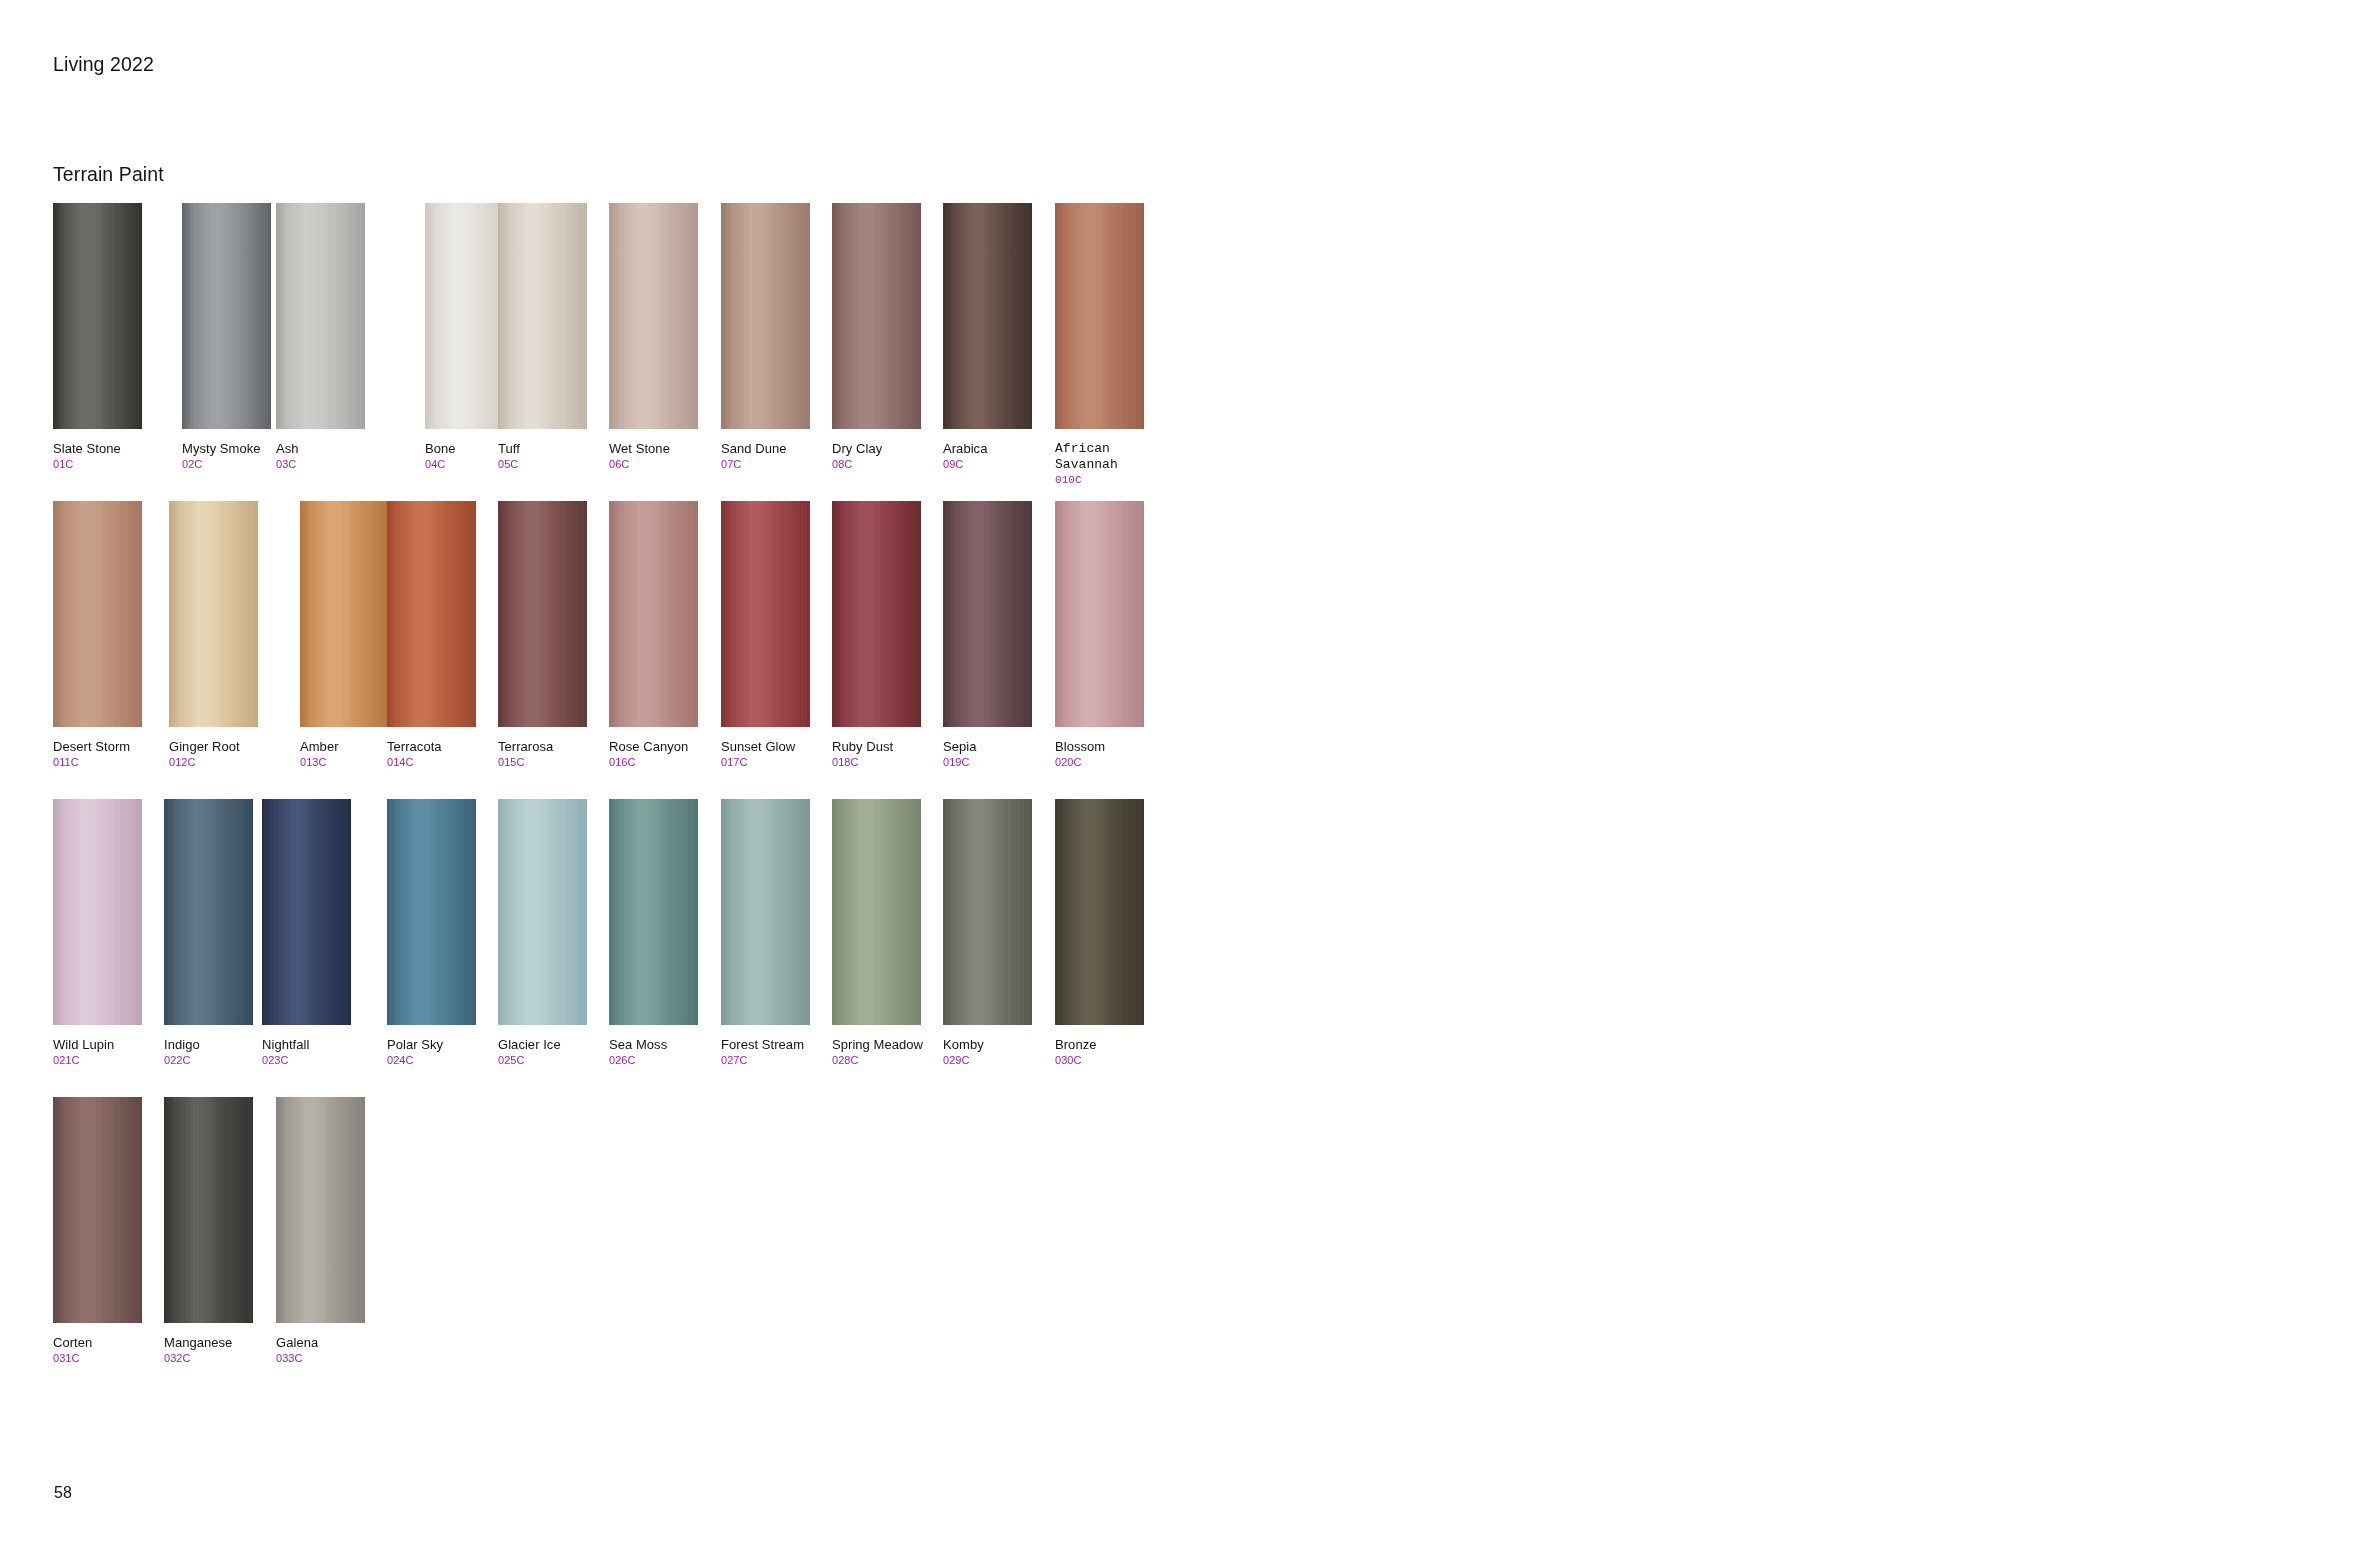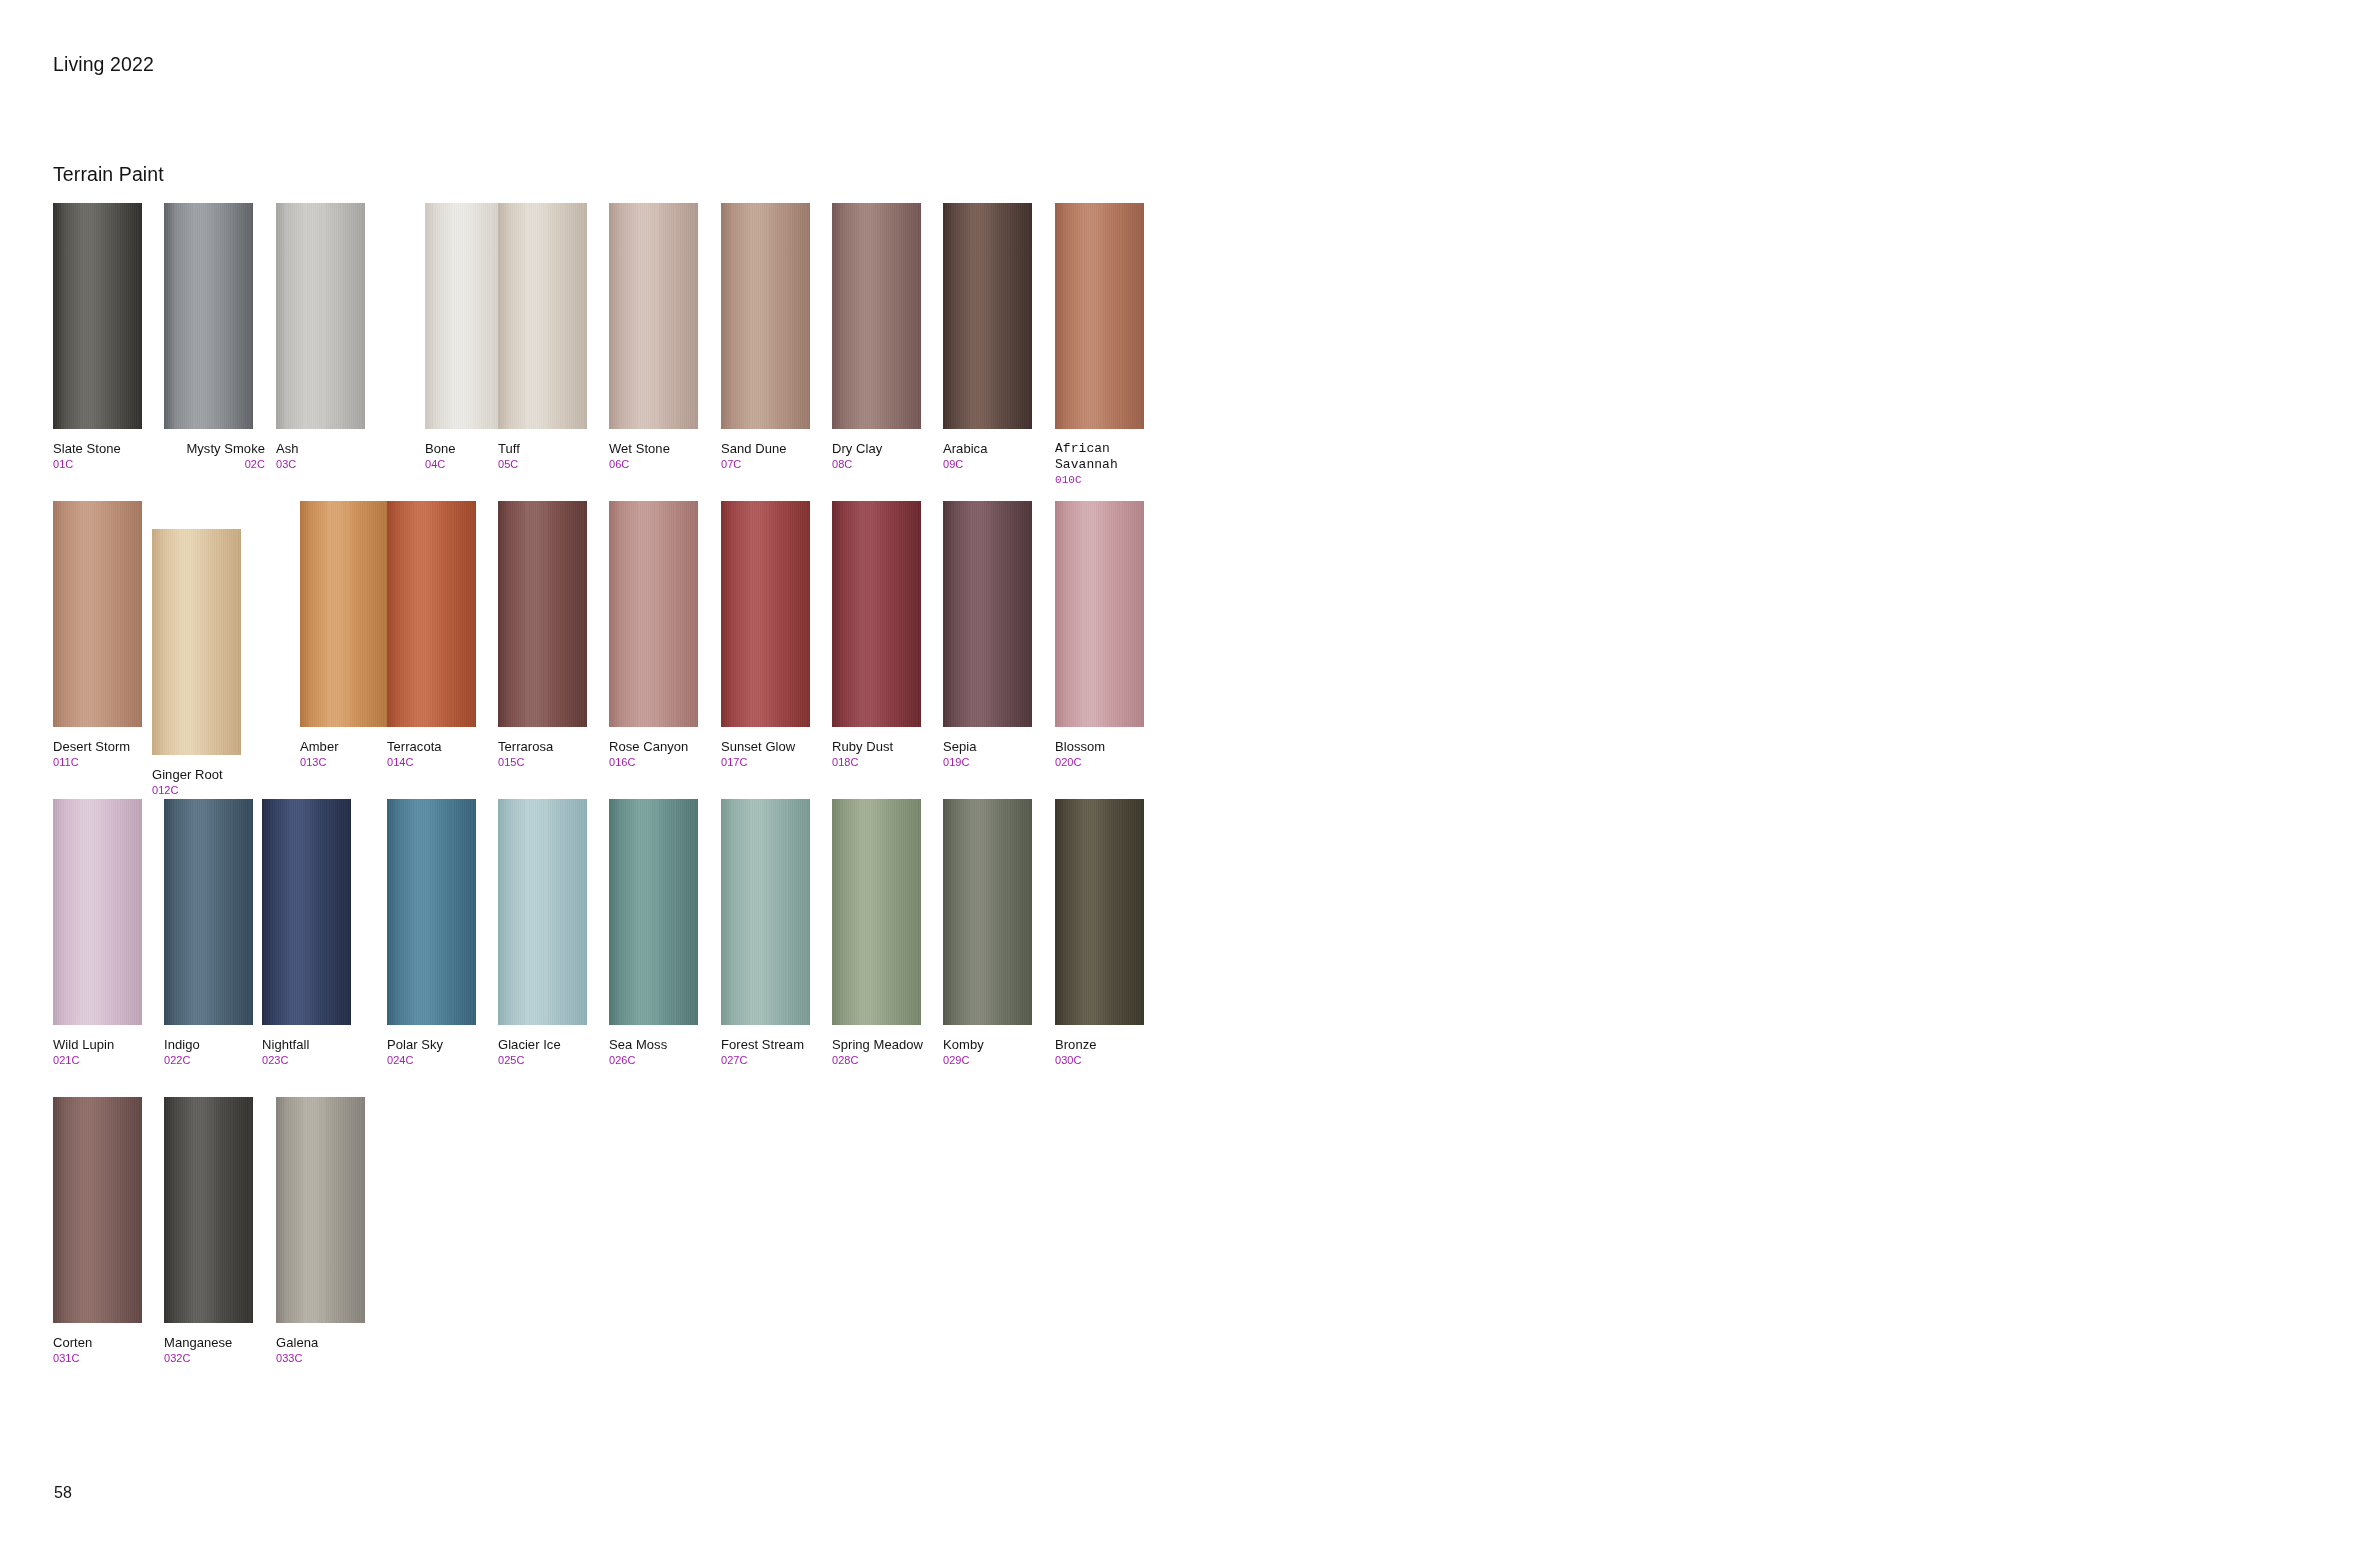--- a/index.html
+++ b/index.html
@@ -133,21 +133,21 @@
     <div class="running-head">Living 2022</div>
 
     <div class="section-title" id="terrain-title">Terrain Paint</div>
 
     <div class="terrain-grid" id="terrain-grid">
         <div class="terrain-row">
           <div class="swatch-cell" style="left: 0px;">
             <div class="swatch-chip" style="background: linear-gradient(90deg, rgb(47, 46, 43) 0%, rgb(85, 84, 79) 14%, rgb(109, 107, 101) 34%, rgb(109, 107, 101) 44%, rgb(85, 84, 79) 66%, rgb(47, 46, 43) 100%);"></div>
             <div class="swatch-label">Slate Stone<div class="swatch-code">01C</div></div>
           </div>
-          <div class="swatch-cell" style="left: 111px; text-align: right;">
+          <div class="swatch-cell" style="left: 129px;">
             <div class="swatch-chip" style="background: linear-gradient(90deg, rgb(94, 97, 102) 0%, rgb(138, 141, 145) 14%, rgb(158, 161, 165) 34%, rgb(158, 161, 165) 44%, rgb(138, 141, 145) 66%, rgb(94, 97, 102) 100%);"></div>
             <div class="swatch-label">Mysty Smoke<div class="swatch-code">02C</div></div>
           </div>
           <div class="swatch-cell" style="left: 223px;">
             <div class="swatch-chip" style="background: linear-gradient(90deg, rgb(166, 164, 161) 0%, rgb(194, 192, 189) 14%, rgb(206, 205, 202) 34%, rgb(206, 205, 202) 44%, rgb(194, 192, 189) 66%, rgb(166, 164, 161) 100%);"></div>
             <div class="swatch-label">Ash<div class="swatch-code">03C</div></div>
           </div>
           <div class="swatch-cell" style="left: 352px; padding-left: 20px;">
             <div class="swatch-chip" style="background: linear-gradient(90deg, rgb(205, 201, 193) 0%, rgb(225, 221, 214) 14%, rgb(236, 235, 230) 34%, rgb(236, 235, 230) 44%, rgb(225, 221, 214) 66%, rgb(205, 201, 193) 100%);"></div>
             <div class="swatch-label">Bone<div class="swatch-code">04C</div></div>
@@ -175,21 +175,21 @@
           <div class="swatch-cell" style="left: 1002px; font-family: Liberation Mono, monospace;">
             <div class="swatch-chip" style="background: linear-gradient(90deg, rgb(154, 96, 74) 0%, rgb(179, 118, 93) 14%, rgb(192, 138, 112) 34%, rgb(192, 138, 112) 44%, rgb(179, 118, 93) 66%, rgb(154, 96, 74) 100%);"></div>
             <div class="swatch-label">African Savannah<div class="swatch-code">010C</div></div>
           </div>
         </div>
         <div class="terrain-row">
           <div class="swatch-cell" style="left: 0px;">
             <div class="swatch-chip" style="background: linear-gradient(90deg, rgb(166, 119, 96) 0%, rgb(189, 144, 120) 14%, rgb(202, 160, 137) 34%, rgb(202, 160, 137) 44%, rgb(189, 144, 120) 66%, rgb(166, 119, 96) 100%);"></div>
             <div class="swatch-label">Desert Storm<div class="swatch-code">011C</div></div>
           </div>
-          <div class="swatch-cell" style="left: 99px; margin-top: 28px;">
+          <div class="swatch-cell" style="left: 116px;">
             <div class="swatch-chip" style="background: linear-gradient(90deg, rgb(198, 169, 130) 0%, rgb(220, 196, 159) 14%, rgb(232, 214, 182) 34%, rgb(232, 214, 182) 44%, rgb(220, 196, 159) 66%, rgb(198, 169, 130) 100%);"></div>
             <div class="swatch-label">Ginger Root<div class="swatch-code">012C</div></div>
           </div>
           <div class="swatch-cell" style="left: 223px; padding-left: 24px;">
             <div class="swatch-chip" style="background: linear-gradient(90deg, rgb(180, 118, 64) 0%, rgb(205, 144, 88) 14%, rgb(219, 166, 114) 34%, rgb(219, 166, 114) 44%, rgb(205, 144, 88) 66%, rgb(180, 118, 64) 100%);"></div>
             <div class="swatch-label">Amber<div class="swatch-code">013C</div></div>
           </div>
           <div class="swatch-cell" style="left: 334px;">
             <div class="swatch-chip" style="background: linear-gradient(90deg, rgb(157, 71, 42) 0%, rgb(184, 93, 60) 14%, rgb(201, 113, 80) 34%, rgb(201, 113, 80) 44%, rgb(184, 93, 60) 66%, rgb(157, 71, 42) 100%);"></div>
             <div class="swatch-label">Terracota<div class="swatch-code">014C</div></div>

